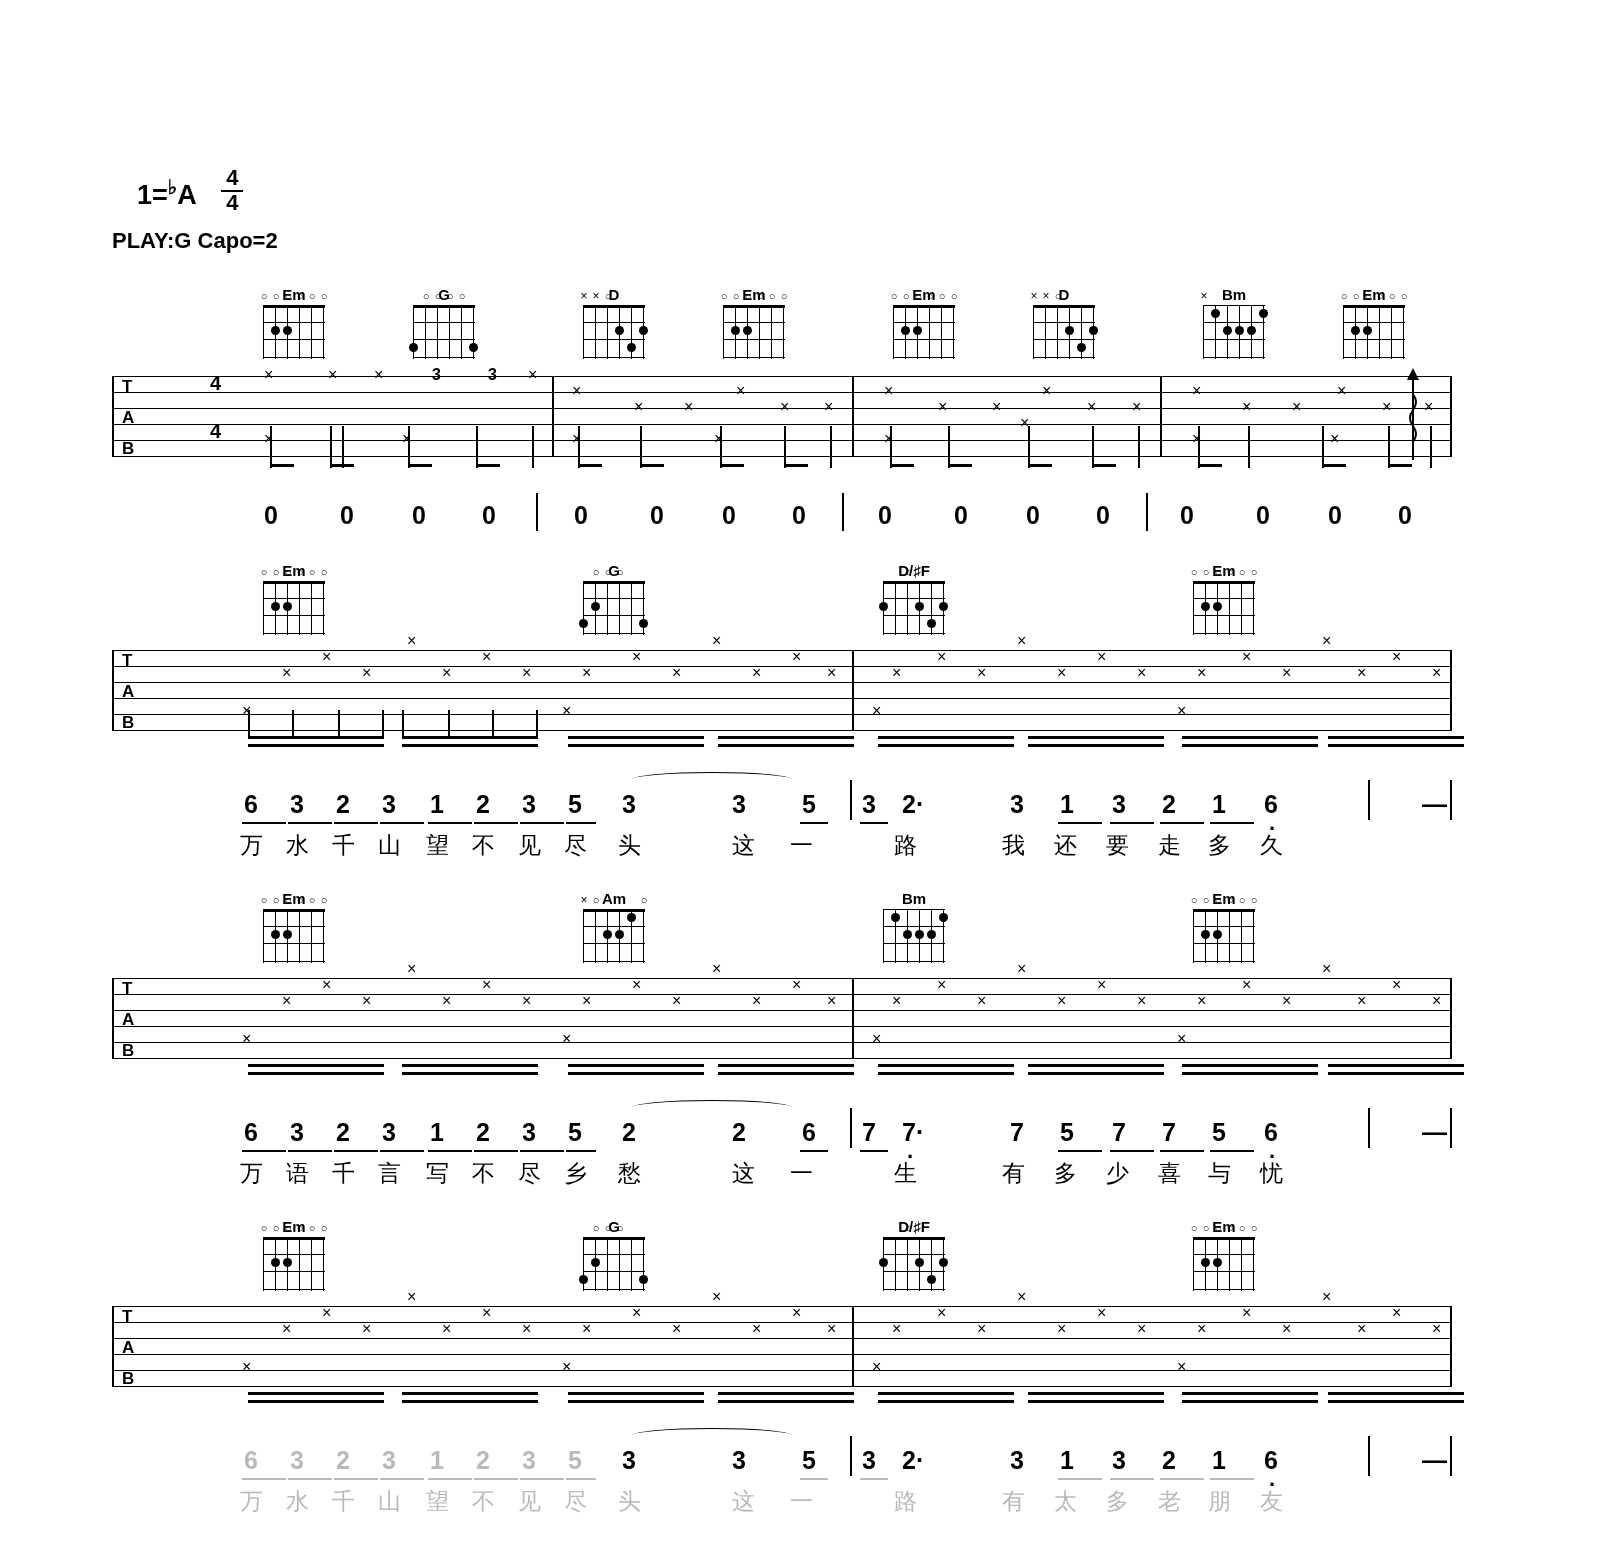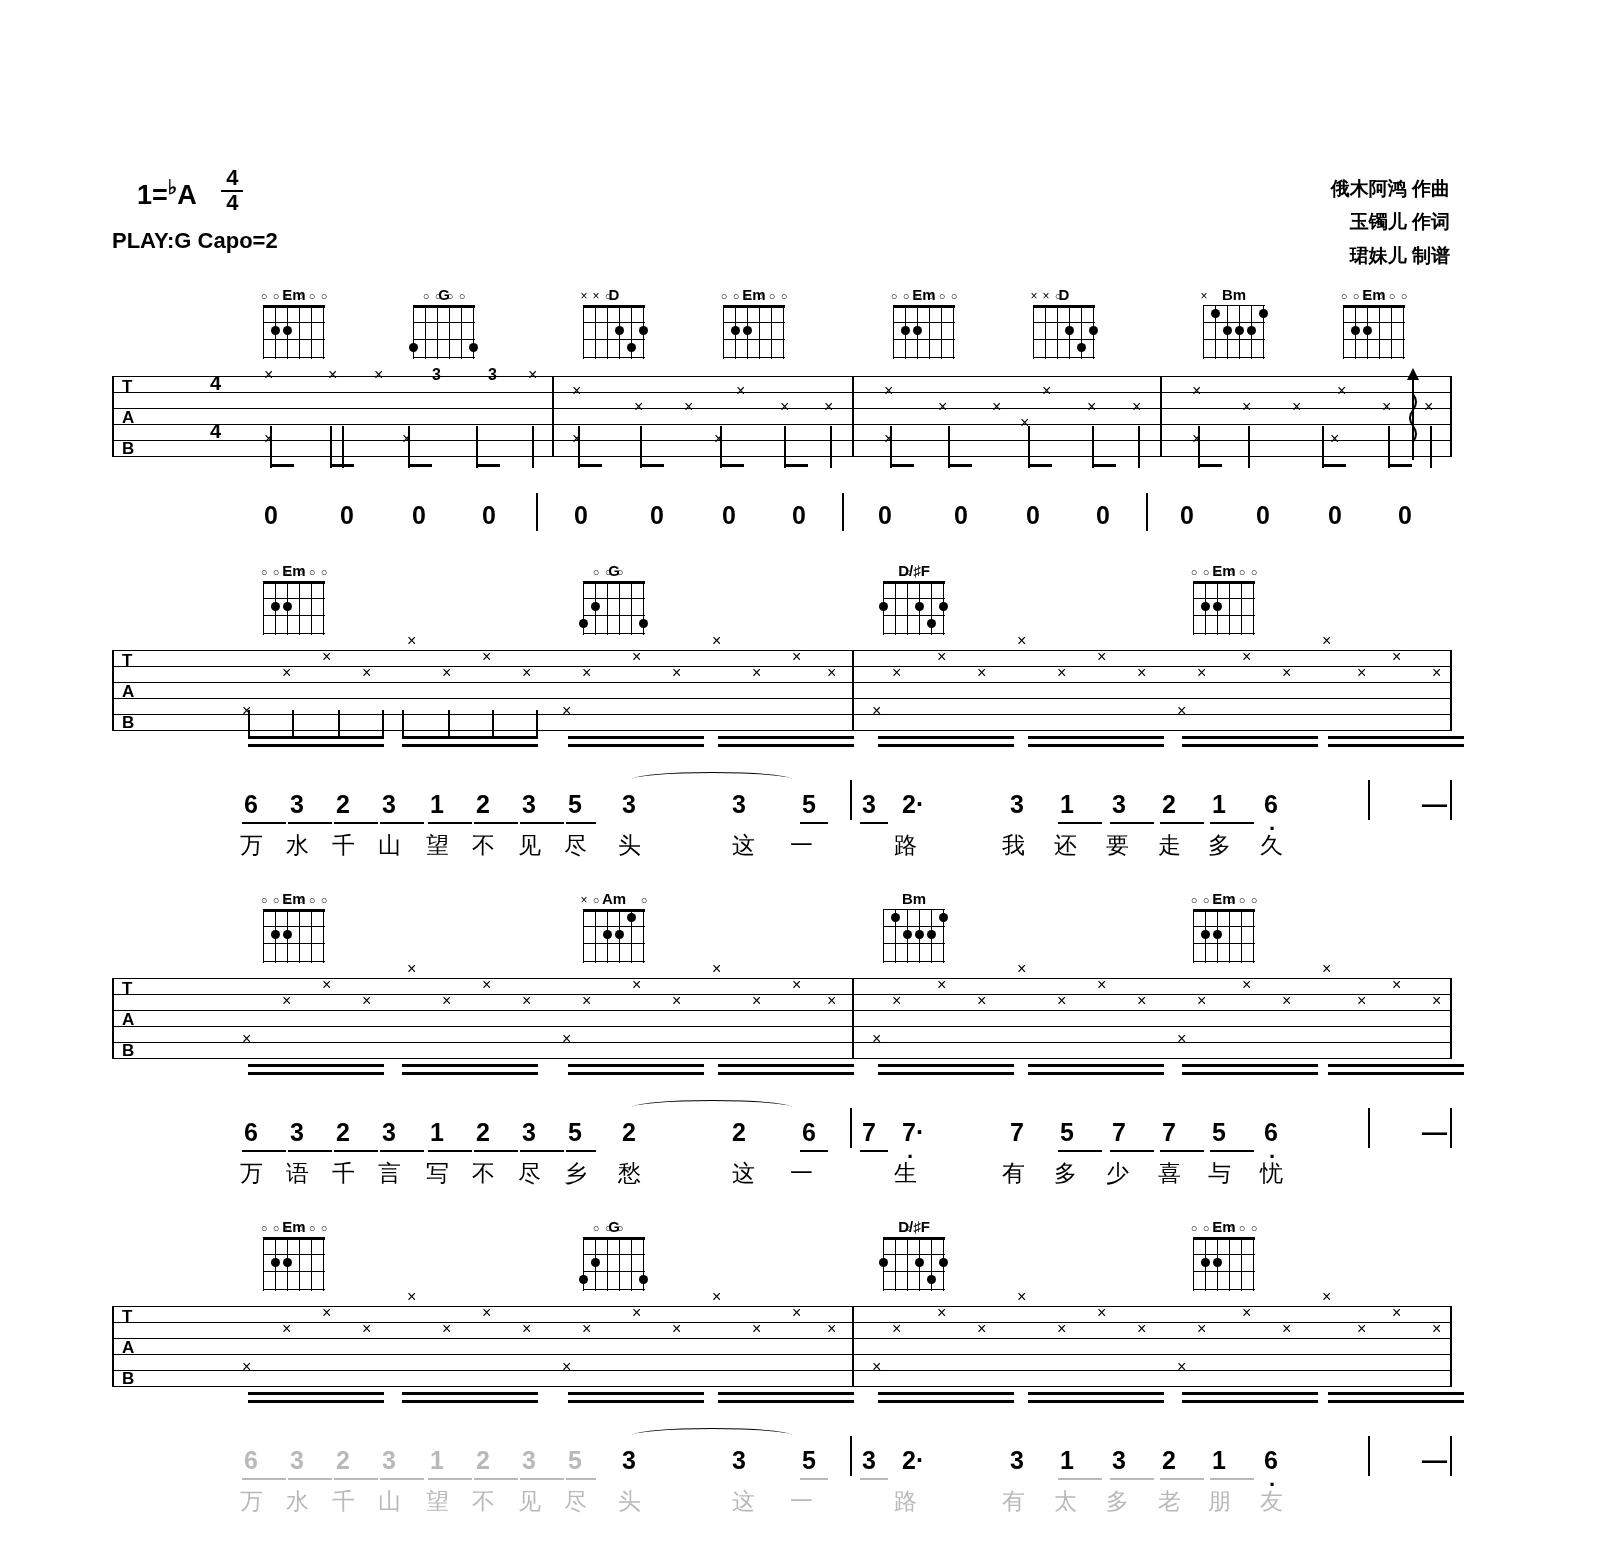--- a/index.html
+++ b/index.html
@@ -79,25 +79,20 @@
     <span>1=</span><span class="flat">♭</span><span>A</span>
     <span class="timesig">
       <b>4</b>
       <span class="bar"></span>
       <b>4</b>
     </span>
   </div>
 
   <div class="playline">PLAY:G Capo=2</div>
 
-  <div class="credits">
-    <div>俄木阿鸿 作曲</div>
-    <div>玉镯儿 作词</div>
-    <div>珺妹儿 制谱</div>
-  </div>
 
   <div class="system" id="sys1" style="top:286px;">
 
     <div class="chord" style="left:258px;top:0;">
       <div class="cname">Em</div>
       <div class="grid">
         <div class="hline nut" style="top:0;"></div>
         <div class="hline" style="top:17px;"></div>
         <div class="hline" style="top:34px;"></div>
         <div class="hline" style="top:52px;"></div>

